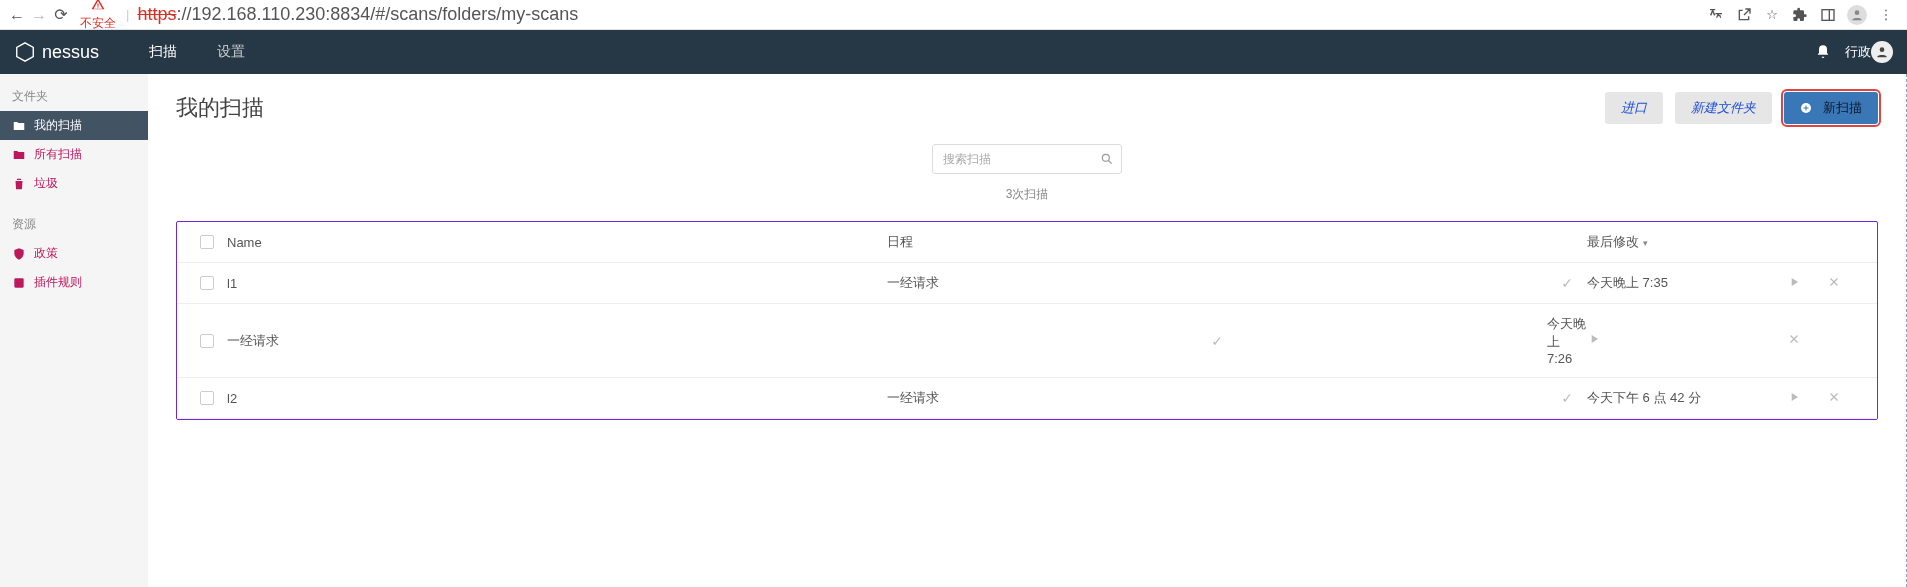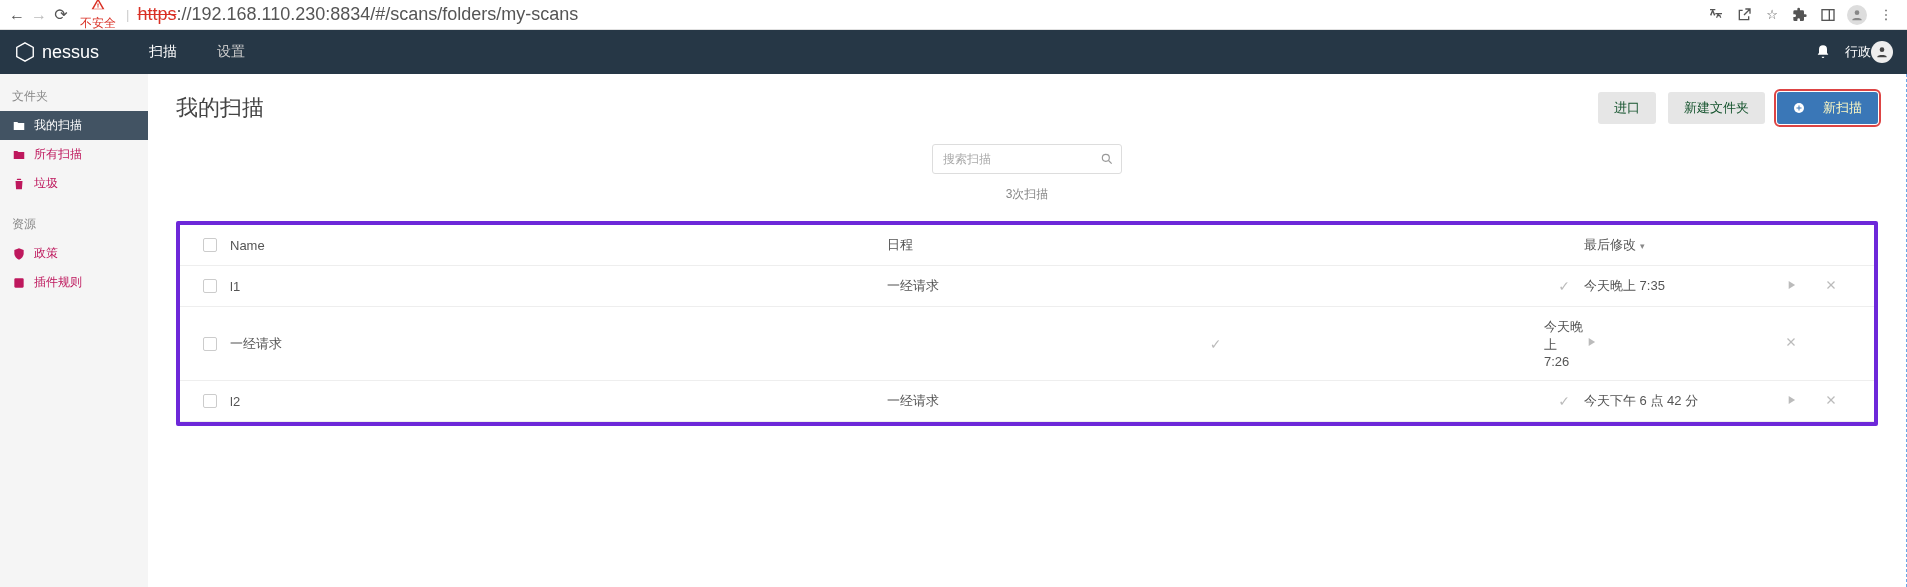--- a/index.html
+++ b/index.html
@@ -34,32 +34,32 @@
 .side-header { padding: 4px 12px 6px; color: #888; font-size: 12px; }
 .side-item { display: flex; align-items: center; padding: 6px 12px; gap: 8px; cursor: pointer; color: #be185d; }
 .side-item.active { background: #425363; color: #fff; }
 .side-item svg { width: 14px; height: 14px; }
 
 .main { flex: 1; padding: 18px 28px; }
 .main-header { display: flex; align-items: center; justify-content: space-between; margin-bottom: 20px; }
 .page-title { font-size: 22px; color: #444; font-weight: 500; }
 .btns { display: flex; gap: 12px; }
 .btn { padding: 7px 16px; border-radius: 3px; font-size: 13px; cursor: pointer; border: none; }
-.btn-gray { background: #e6e6e6; color: #14532d; }
-.btn-blue { background: #3a77b7; color: #fef9c3; display: flex; align-items: center; gap: 18px; outline: 2px solid #d44; outline-offset: 1px; }
+.btn-gray { background: #e6e6e6; color: #1d4ed8; font-style: italic; }
+.btn-blue { background: #3a77b7; color: #0f172a; display: flex; align-items: center; gap: 11px; outline: 2px solid #d44; outline-offset: 1px; }
 .btn-blue svg { width: 12px; height: 12px; }
 
 .search-row { display: flex; align-items: center; gap: 12px; margin-bottom: 18px; flex-direction: column; }
 .search-box { position: relative; }
 .search-box input { width: 190px; padding: 7px 28px 7px 10px; border: 1px solid #ddd; border-radius: 3px; font-size: 12px; color: #888; }
 .search-box input::placeholder { color: #aaa; }
 .search-box svg { position: absolute; right: 8px; top: 50%; transform: translateY(-50%); width: 14px; height: 14px; color: #999; }
 .count-text { color: #888; font-size: 12px; }
 
-.table { border: 4px solid #6d28d9; border-radius: 2px; }
+.table { border: 1px solid #6d28d9; border-radius: 2px; }
 .thead, .trow { display: grid; grid-template-columns: 40px 1fr 1fr 40px 200px 40px 40px; align-items: center; padding: 11px 10px; border-bottom: 1px solid #eee; font-size: 13px; }
 .thead { color: #555; font-weight: 400; }
 .trow { color: #555; cursor: pointer; }
 .cb { width: 14px; height: 14px; border: 1px solid #ccc; border-radius: 2px; margin: 0 auto; cursor: pointer; }
 .check-icon { color: #bbb; font-size: 14px; text-align: center; }
 .action-icon { color: #bbb; width: 14px; height: 14px; margin: 0 auto; cursor: pointer; }
 .sort-caret { font-size: 9px; margin-left: 4px; color: #888; }
 </style>
 </head>
 <body>

